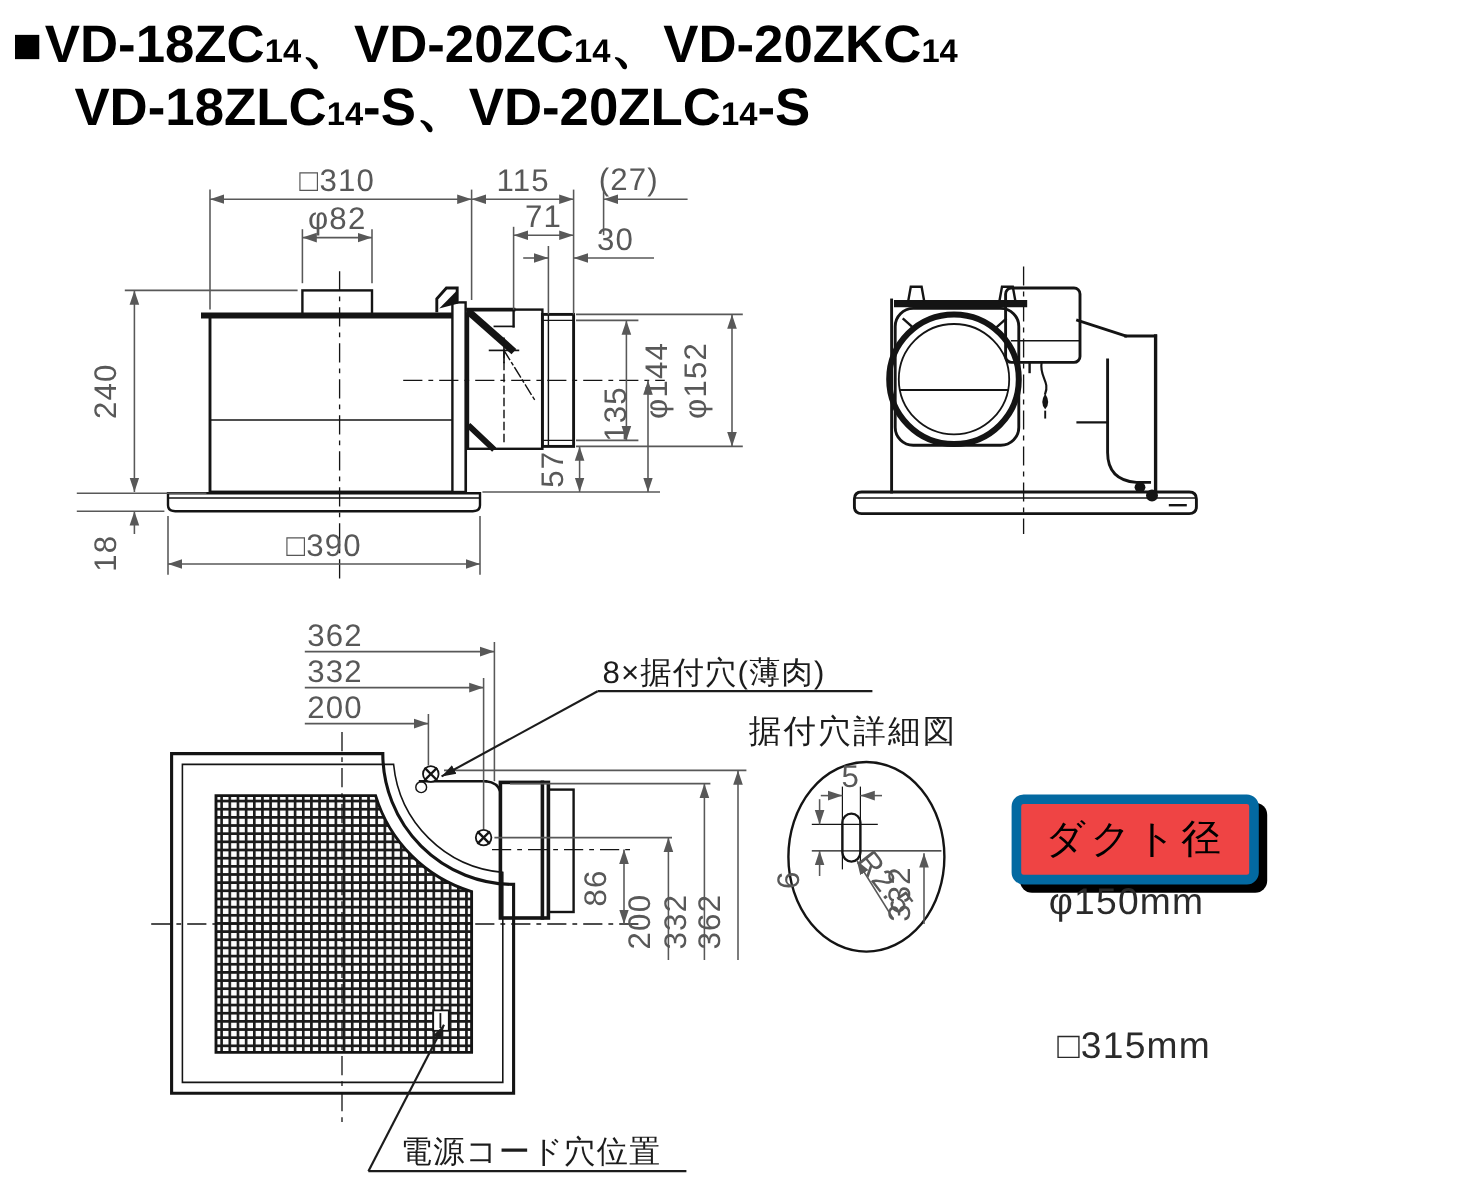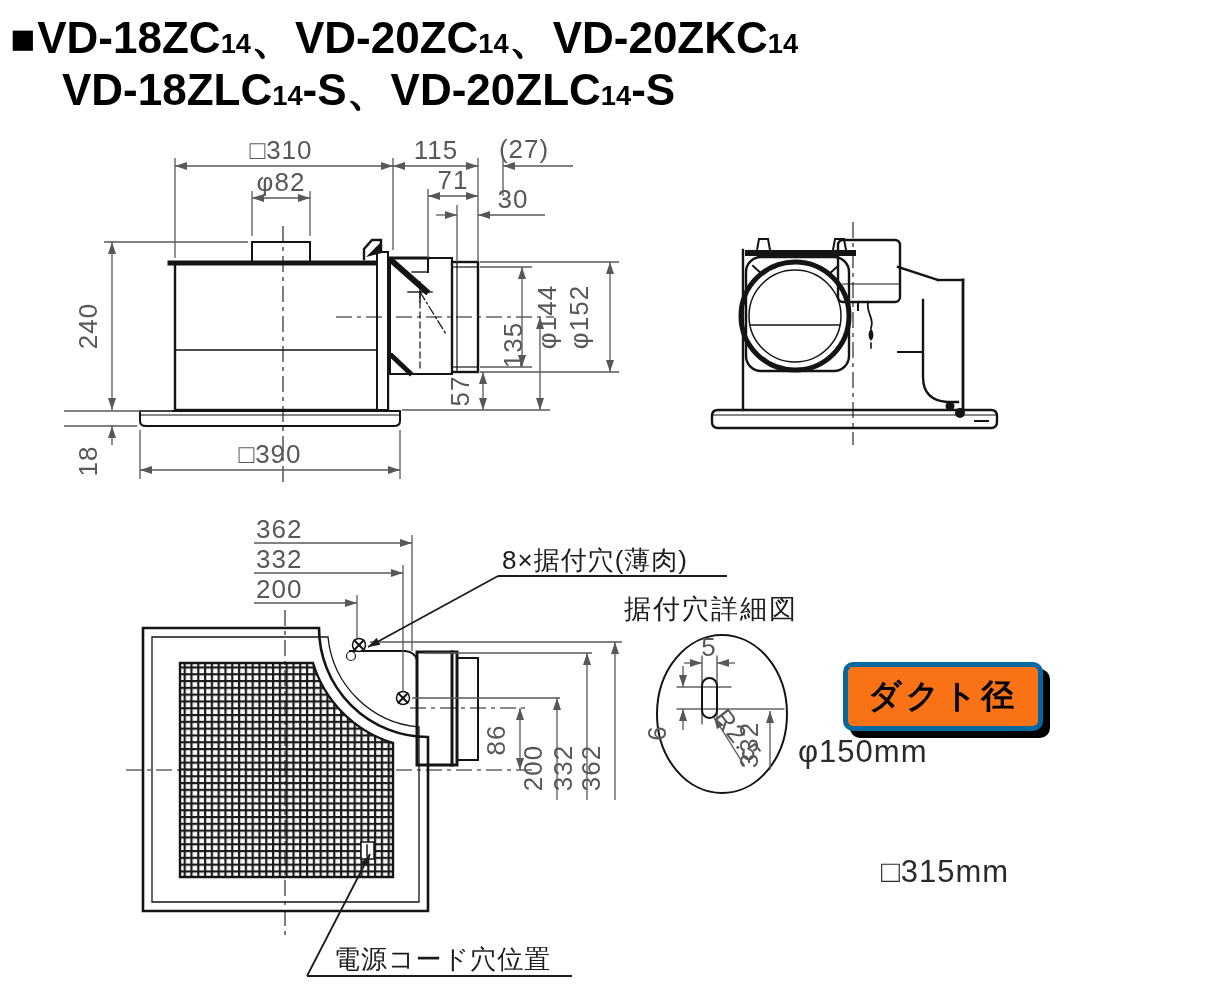--- a/index.html
+++ b/index.html
@@ -3,22 +3,22 @@
 <meta charset="utf-8">
 <style>
   html,body{margin:0;padding:0;background:#fff;}
   #page{position:relative;width:1228px;height:1001px;background:#fff;overflow:hidden;
         font-family:"Liberation Sans",sans-serif;}
   .title{position:absolute;left:10px;top:12px;color:#000;font-weight:700;
          font-size:44px;line-height:1.18;letter-spacing:0px;}
   .title .sub{font-size:0.62em;font-weight:700;}
   .title .l2{margin-left:52px;}
   .bullet{font-size:0.95em;margin-right:2px;}
-  .badge{position:absolute;background:#f97316;border:5px solid #0369a1;border-radius:10px;
-         box-shadow:7px 7px 0 0 #000;font-size:33px;font-weight:700;color:#000;
+  .badge{position:absolute;background:#ef4444;border:8px solid #0369a1;border-radius:10px;
+         box-shadow:7px 7px 0 0 #000;font-size:33px;font-weight:400;color:#000;
          padding:7px 20px;letter-spacing:4px;white-space:nowrap;}
   .spec{position:absolute;font-size:31px;color:#2a2a2a;letter-spacing:1px;white-space:nowrap;}
   .spec.note{font-size:28px;}
   svg{position:absolute;left:0;top:0;}
   svg text{font-family:"Liberation Sans",sans-serif;}
   .d{font-size:26px;fill:#585858;letter-spacing:1px;}
   .lab{font-size:26px;fill:#1c1c1c;letter-spacing:1px;}
   .labh{font-size:27px;fill:#1c1c1c;letter-spacing:2px;}
 </style>
 </head>
@@ -258,15 +258,15 @@
     </g>
     <g>
       <text class="d" x="709" y="656" text-anchor="middle">5</text>
       <text class="d" x="666" y="733" text-anchor="middle" transform="rotate(-90 666 733)">6</text>
       <text class="d" x="731" y="741" text-anchor="middle" transform="rotate(52 731 741)">R2.5</text>
       <text class="d" x="758" y="745" text-anchor="middle" transform="rotate(-90 758 745)">332</text>
     </g>
   </svg>
 
   <div class="badge" style="left:843px;top:662px;">ダクト径</div>
-  <div class="spec" style="left:798px;top:734px;">φ150mm</div>
+  <div class="spec" style="left:874px;top:734px;">φ150mm</div>
   <div class="spec" style="left:833px;top:854px;padding-left:48px;">□315mm</div>
 </div>
 
 </body></html>

